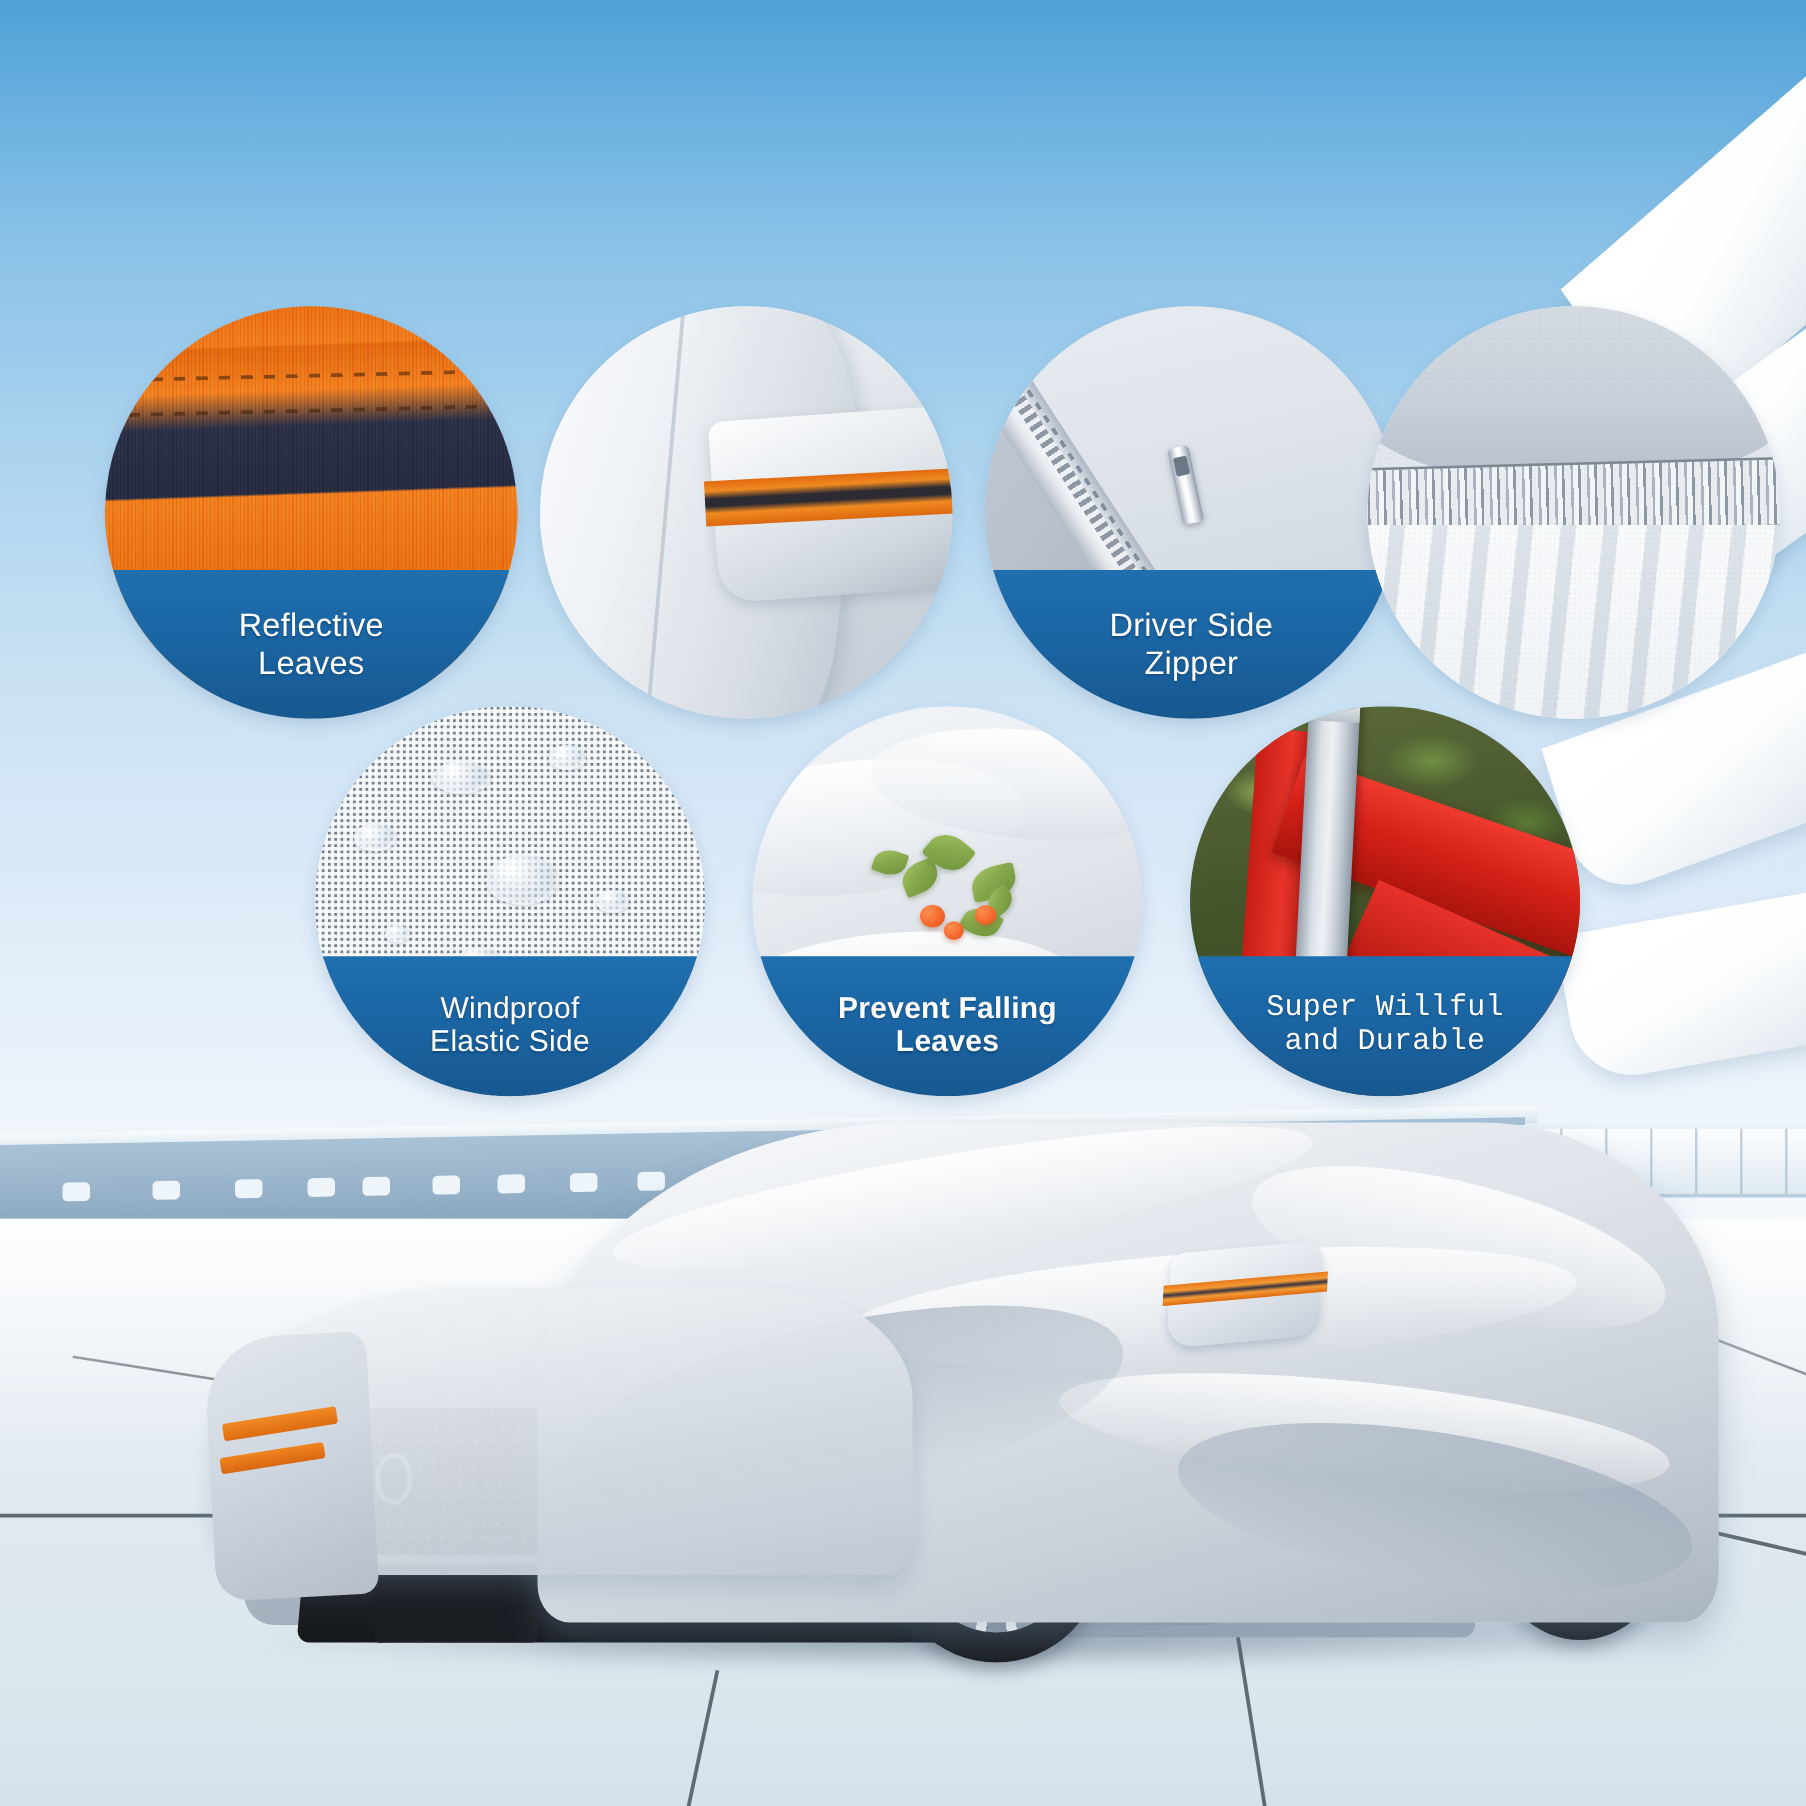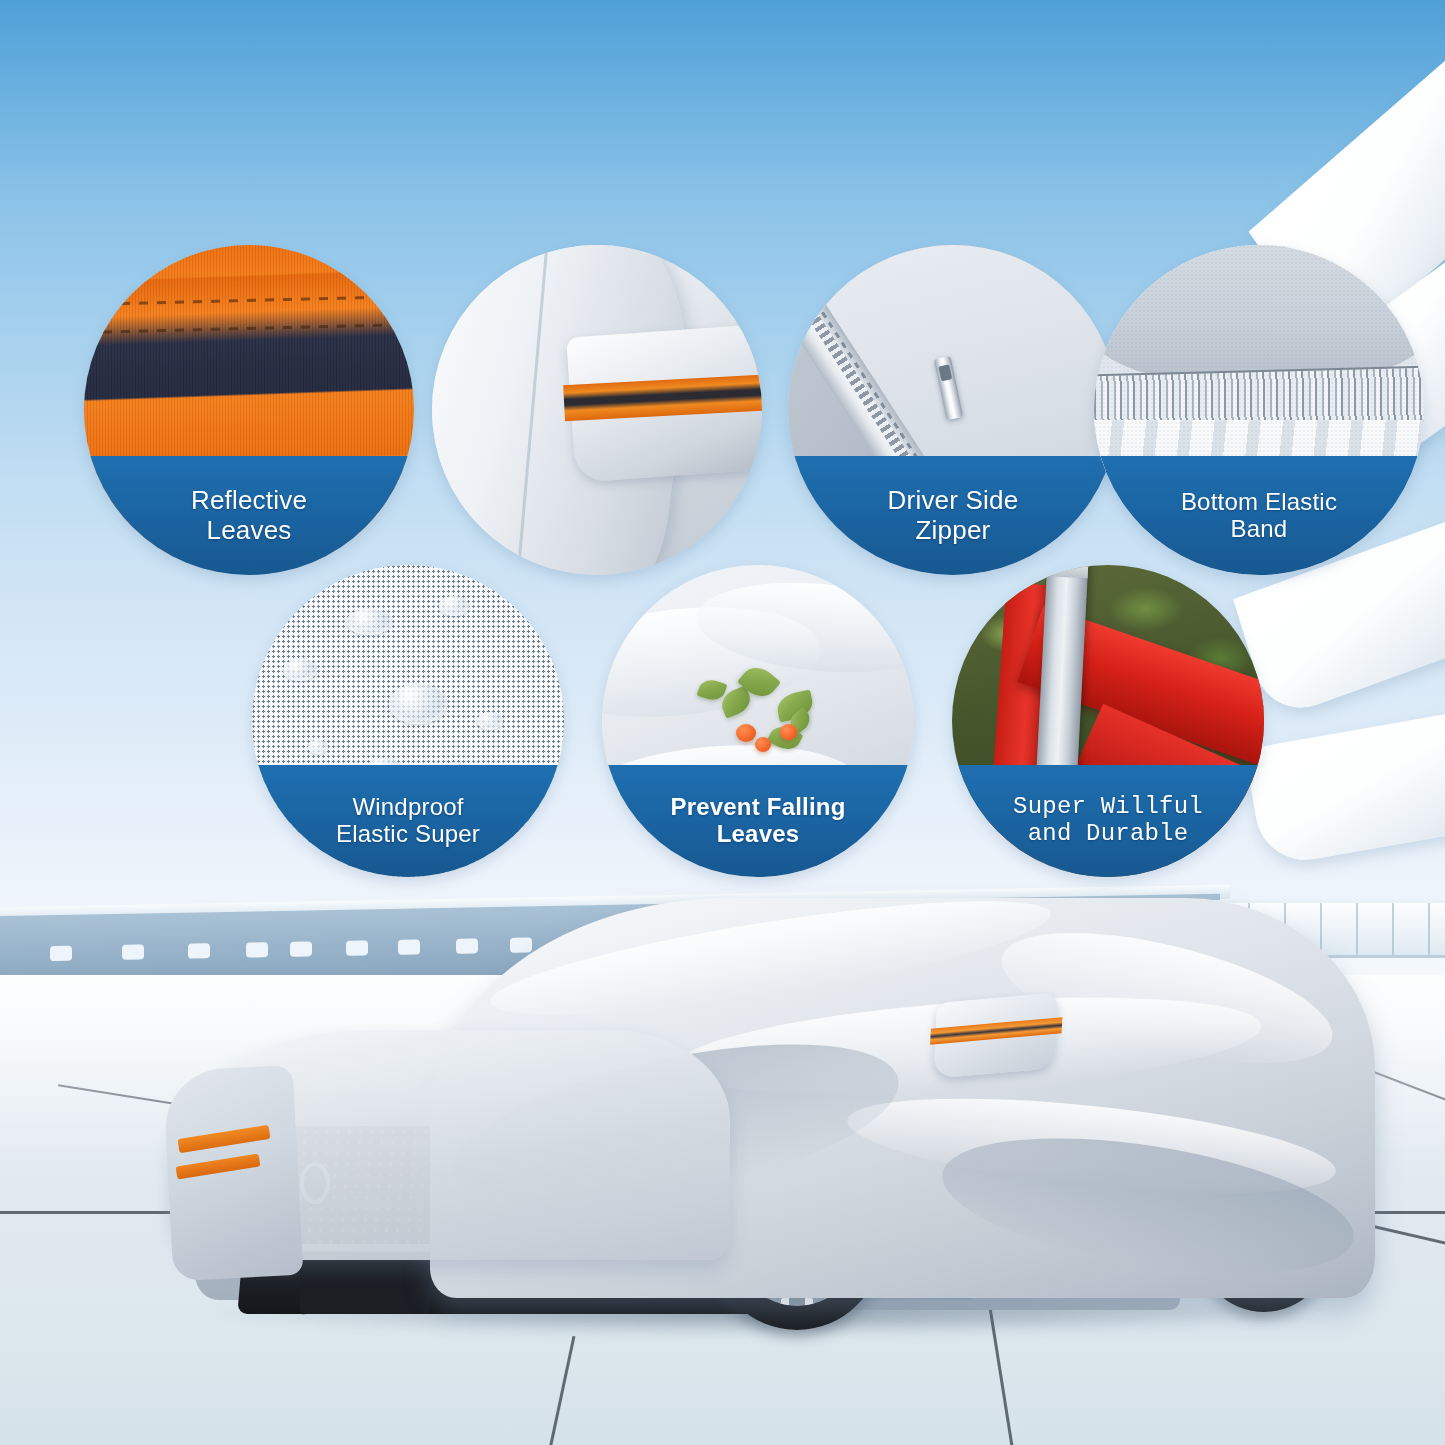--- a/index.html
+++ b/index.html
@@ -624,47 +624,41 @@
 
   <div class="circle" style="left:1094px; top:245px; width:330px; height:330px;">
     <div class="photo">
       <div class="art-elastic">
         <div class="top"></div>
         <div class="ruche"></div>
         <div class="skirt"></div>
         <div class="grain"></div>
       </div>
     </div>
-    <div class="cap small">
-      <span>
-        <b style="font-weight:400">Bottom Elastic</b><br>
-        <b style="font-weight:400">Band</b>
-      </span>
-    </div>
   </div>
 
   <div class="circle" style="left:252px; top:565px; width:312px; height:312px;">
     <div class="photo">
       <div class="art-mesh">
         <div class="dots"></div>
         <div class="dots2"></div>
         <div class="drop" style="left:30%; top:14%; width:46px; height:26px;"></div>
         <div class="drop" style="left:60%; top:10%; width:30px; height:20px;"></div>
         <div class="drop" style="left:10%; top:30%; width:34px; height:22px;"></div>
         <div class="drop" style="left:44%; top:38%; width:58px; height:40px;"></div>
         <div class="drop" style="left:72%; top:47%; width:26px; height:18px;"></div>
         <div class="drop" style="left:36%; top:62%; width:40px; height:26px;"></div>
         <div class="drop" style="left:62%; top:63%; width:22px; height:16px;"></div>
         <div class="drop" style="left:18%; top:56%; width:20px; height:14px;"></div>
       </div>
     </div>
     <div class="cap small">
       <span>
         <b style="font-weight:400">Windproof</b><br>
-        <b style="font-weight:400">Elastic Super</b>
+        <b style="font-weight:400">Elastic Side</b>
       </span>
     </div>
   </div>
 
   <div class="circle" style="left:602px; top:565px; width:312px; height:312px;">
     <div class="photo">
       <div class="art-leaves">
         <div class="fold" style="left:-20%; top:14%; width:90%; height:34%; transform:rotate(-6deg);"></div>
         <div class="fold" style="left:30%; top:6%;  width:80%; height:28%; transform:rotate(5deg);"></div>
         <div class="fold" style="left:-10%; top:58%; width:95%; height:34%; transform:rotate(-4deg);"></div>

